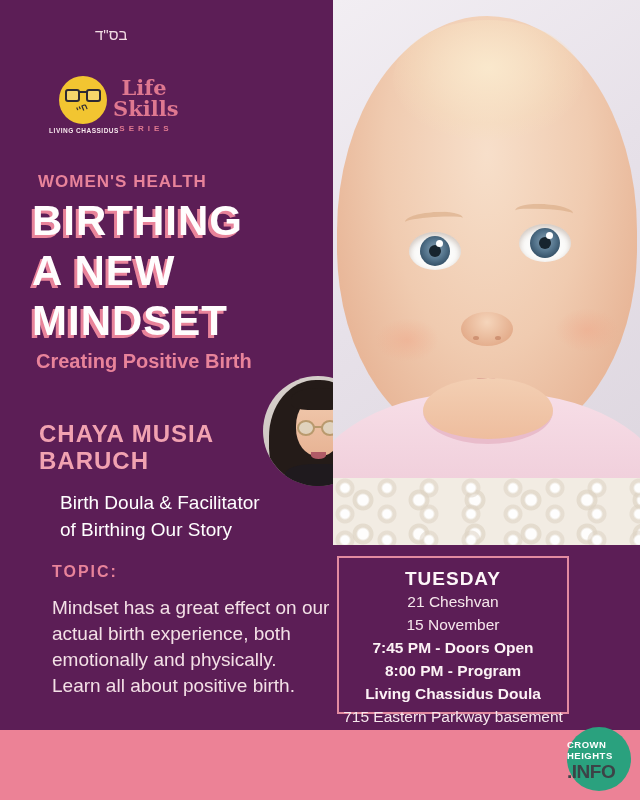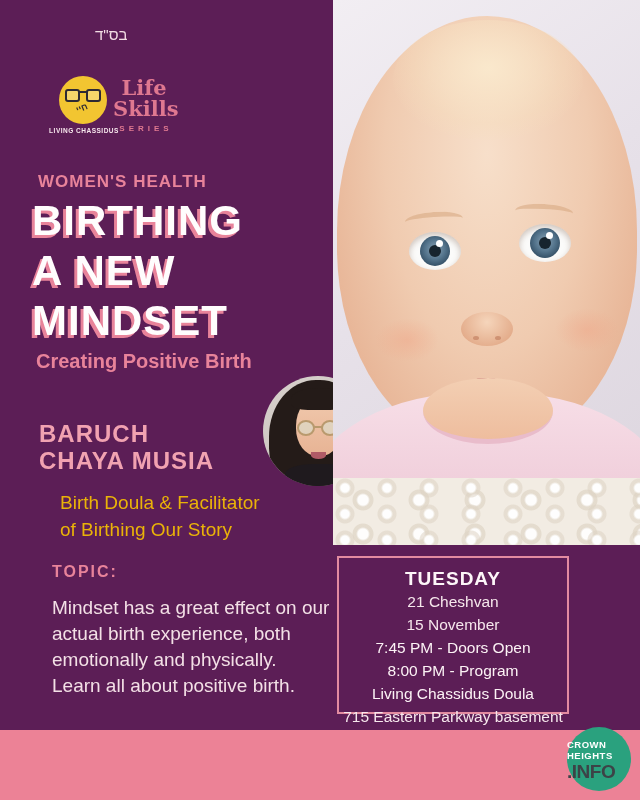--- a/index.html
+++ b/index.html
@@ -29,21 +29,21 @@
   .speaker-photo { position:absolute; left:263px; top:376px; width:110px; height:110px; border-radius:50%; overflow:hidden; background:linear-gradient(150deg,#d8d2cd,#c4bcb8); z-index:1; }
   .sp-hair { position:absolute; left:6px; top:4px; width:98px; height:118px; background:#241b18; border-radius:48% 48% 42% 42%; }
   .sp-face { position:absolute; left:33px; top:20px; width:46px; height:60px; background:linear-gradient(#f1c9ad,#e7b394); border-radius:50% 50% 46% 46%; }
   .sp-fringe { position:absolute; left:28px; top:12px; width:56px; height:22px; background:#241b18; border-radius:50% 50% 30% 30%; }
   .sp-glass { position:absolute; top:44px; width:18px; height:16px; border:2px solid #b99a6e; border-radius:50%; background:rgba(210,235,225,.45); }
   .sp-glass.l { left:34px; } .sp-glass.r { left:58px; }
   .sp-bridge { position:absolute; left:51px; top:50px; width:8px; border-top:2px solid #b99a6e; }
   .sp-smile { position:absolute; left:48px; top:76px; width:15px; height:7px; background:#b05a66; border-radius:0 0 50% 50%; }
   .sp-body { position:absolute; left:22px; top:88px; width:70px; height:26px; background:#1f1a1e; border-radius:40% 40% 0 0; }
   .speaker-name { position:absolute; left:39px; top:420px; font-size:24px; font-weight:bold; letter-spacing:1px; line-height:27px; color:#f1a2b1; }
-  .speaker-role { position:absolute; left:60px; top:489px; font-size:19px; line-height:27px; color:#eab308; }
+  .speaker-role { position:absolute; left:60px; top:489px; font-size:19px; line-height:27px; color:#ffffff; }
 
   
   .topic-heading { position:absolute; left:52px; top:563px; font-size:16px; font-weight:bold; letter-spacing:2px; color:#e8839a; }
   .topic-body { position:absolute; left:52px; top:595px; width:278px; font-size:19px; line-height:26px; color:#f3e0e6; }
 
   
   .baby-photo { position:absolute; left:333px; top:0; width:307px; height:545px; overflow:hidden; z-index:2;
     background:linear-gradient(145deg,#f2eef3 0%,#e7e1e9 45%,#dcd5de 100%); }
   .baby-head { position:absolute; left:4px; top:16px; width:300px; height:430px; border-radius:50% 50% 46% 46%;
     background:radial-gradient(ellipse at 50% 32%, #f7dfca 0%, #f0cbb0 48%, #e6b192 85%, #ddA284 100%); }
@@ -75,21 +75,21 @@
     background-image:
       radial-gradient(circle at 12px 10px, rgba(255,255,255,.95) 0 4px, rgba(221,211,196,.55) 6px 9px, transparent 10px),
       radial-gradient(circle at 30px 22px, rgba(255,255,255,.9) 0 5px, rgba(214,203,186,.5) 7px 10px, transparent 11px);
     background-size:42px 26px, 56px 34px; }
 
   
   .details-box { position:absolute; left:337px; top:556px; width:232px; height:158px; border:2px solid #e28ba0; text-align:center; color:#f6e7ec; }
   .details-day { margin-top:10px; font-size:19px; font-weight:bold; letter-spacing:1px; color:#fdf6f8; }
   .details-line { font-size:15.5px; line-height:23px; }
   .details-line:first-of-type { margin-top:6px; }
-  .details-line.bold { font-weight:normal; color:#fcf2f5; }
+  .details-line.bold { font-weight:bold; color:#fcf2f5; }
 
   
   .footer-bar { position:absolute; left:0; top:730px; width:640px; height:70px; background:#ec8296; }
   .ch-badge { position:absolute; left:567px; top:727px; width:64px; height:64px; border-radius:50%; background:#2aa17e; text-align:left; z-index:3; }
   .ch-line { font-size:9.5px; font-weight:bold; letter-spacing:.5px; color:#fff; line-height:10.5px; }
   .ch-line.first { margin-top:13px; }
   .ch-info { font-size:19px; font-weight:bold; letter-spacing:-.5px; color:#3c4347; line-height:21px; }
 </style>
 </head>
 <body>
@@ -128,22 +128,22 @@
     <div class="sp-hair"></div>
     <div class="sp-face"></div>
     <div class="sp-fringe"></div>
     <div class="sp-glass l"></div>
     <div class="sp-glass r"></div>
     <div class="sp-bridge"></div>
     <div class="sp-smile"></div>
     <div class="sp-body"></div>
   </div>
   <div class="speaker-name">
+    <div>CHAYA MUSIA</div>
     <div>BARUCH</div>
-    <div>CHAYA MUSIA</div>
   </div>
   <div class="speaker-role">
     <div>Birth Doula &amp; Facilitator</div>
     <div>of Birthing Our Story</div>
   </div>
 
   <div class="topic-heading">TOPIC:</div>
   <div class="topic-body">Mindset has a great effect on our actual birth experience, both emotionally and physically. Learn all about positive birth.</div>
 
   <div class="baby-photo">

